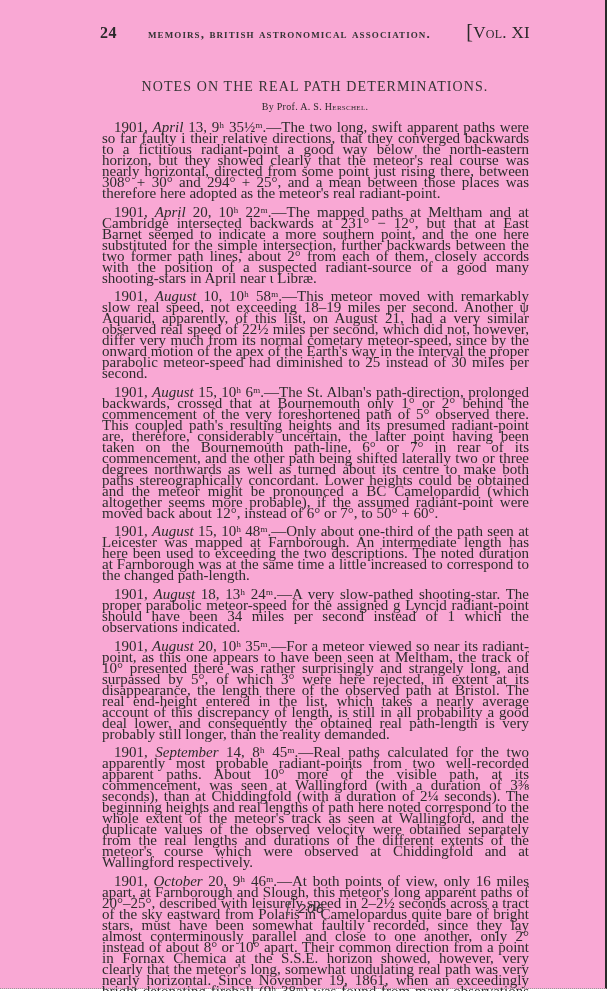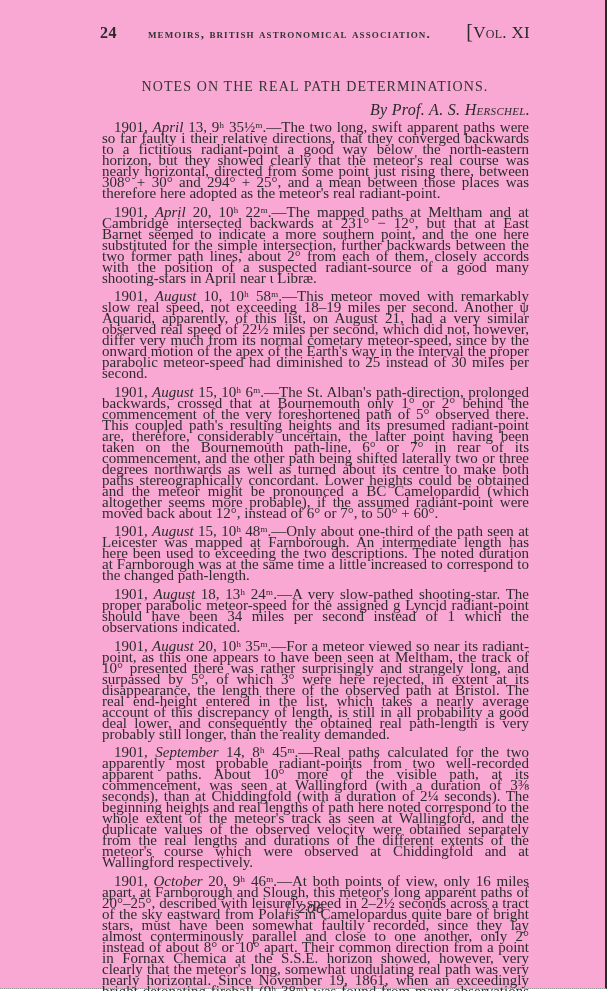--- a/index.html
+++ b/index.html
@@ -66,24 +66,23 @@
     text-align: center;
     font-size: 14px;
     letter-spacing: 1.1px;
     color: #333;
   }
   .byline {
     position: absolute;
     top: 101px;
     left: 100px;
     width: 430px;
-    text-align: right;
-    font-size: 16px;
+    text-align: center;
+    font-size: 10px;
     letter-spacing: 0.3px;
-    font-style: italic;
   }
   .byline .surname { font-variant: small-caps; }
 
   .body {
     position: absolute;
     top: 122px;
     left: 102px;
     width: 427px;
     font-size: 15px;
     line-height: 11px;

